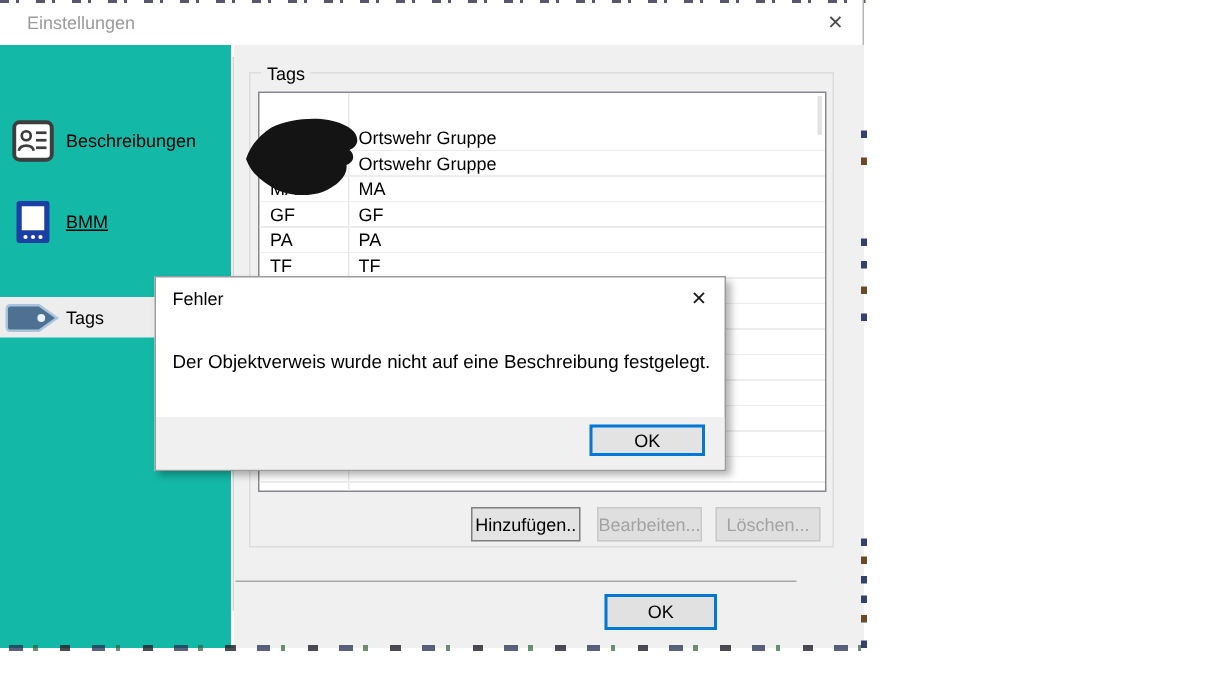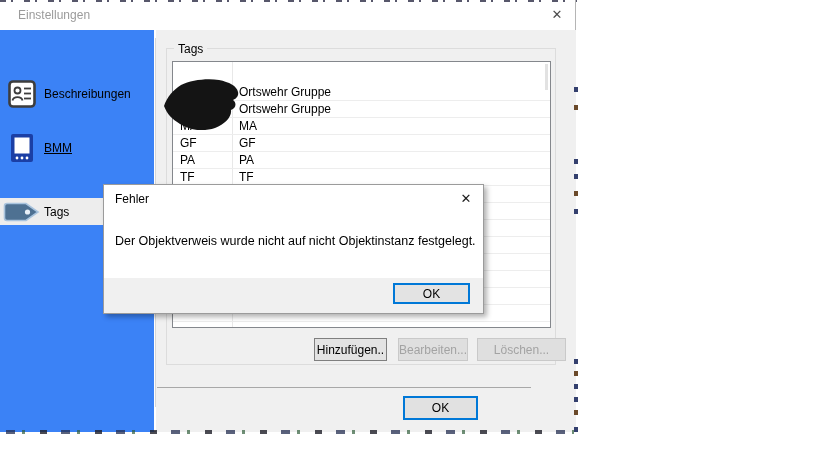--- a/index.html
+++ b/index.html
@@ -7,21 +7,21 @@
   .canvas { position:relative; width:819px; height:460px; background:#fff; overflow:hidden; }
 
   
   .main-window { position:absolute; left:0; top:0; width:576px; height:432px;
     background:#fff; border-right:1px solid #b5b5b5; border-bottom:1px solid #ababab; }
   .titlebar-title { position:absolute; left:18px; top:8px; font-size:12px; color:#9b9b9b; }
   .win-close { position:absolute; left:545px; top:5px; width:24px; height:20px;
     font-size:13px; color:#4d4d4d; text-align:center; line-height:20px; cursor:default; }
 
   
-  .sidebar { position:absolute; left:0; top:30px; width:154px; height:402px; background:#3b82f6; }
+  .sidebar { position:absolute; left:0; top:30px; width:154px; height:402px; background:#14b8a6; }
   .side-sep { position:absolute; left:155px; top:38px; width:1px; height:369px; background:#d6d6d6; }
   .side-item { position:absolute; left:0; width:154px; display:flex; align-items:center; font-size:12px; color:#000; }
   .side-item .icon-box { flex:0 0 44px; display:flex; justify-content:flex-start; }
   .item-besch { top:46px; height:36px; }
   .item-bmm  { top:100px; height:36px;text-decoration:underline; }
   .item-tags { top:168px; height:27px; background:#ededed; }
   .item-besch .icon-box { padding-left:8px; }
   .item-bmm  .icon-box { padding-left:10px; }
   .item-tags .icon-box { padding-left:2px; }
 
@@ -45,21 +45,21 @@
   .tt-scrollthumb { position:absolute; right:2px; top:2px; width:3px; height:26px; background:#e2e2e2; }
 
   .redaction { position:absolute; left:163px; top:77px; width:78px; height:55px; z-index:5; filter:blur(0.4px); }
 
   
   .btn { position:absolute; font-size:12px; color:#000; background:#e3e3e3;
     border:1px solid #7f7f7f; text-align:center; display:flex; align-items:center; justify-content:center; }
   .btn.disabled { background:#dfdfdf; border-color:#c9c9c9; color:#a3a3a3; }
   .btn-add  { left:314px; top:338px; width:73px; height:23px; }
   .btn-edit { left:398px; top:338px; width:70px; height:23px; }
-  .btn-del  { left:477px; top:338px; width:89px; height:23px; }
+  .btn-del  { left:477px; top:338px; width:70px; height:23px; }
   .footer-sep { position:absolute; left:157px; top:387px; width:374px; height:1px; background:#a8a8a8; }
   .btn-ok-main { left:403px; top:396px; width:75px; height:24px; border:2px solid #0078d7; background:#e1e1e1; }
   .btn-cancel  { left:488px; top:397px; width:69px; height:23px; }
 
   
   .error-dialog { position:absolute; left:103px; top:184px; width:381px; height:130px;
     background:#fff; border:1px solid #9b9b9b; box-shadow:3px 3px 5px rgba(0,0,0,0.3); z-index:10; }
   .ed-title { position:absolute; left:11px; top:7px; font-size:12px; color:#000; }
   .ed-close { position:absolute; right:6px; top:5px; width:22px; height:18px;
     font-size:13px; color:#1a1a1a; text-align:center; line-height:18px; }
@@ -173,21 +173,21 @@
     <div class="btn btn-edit disabled">Bearbeiten...</div>
     <div class="btn btn-del disabled">Löschen...</div>
 
     <div class="footer-sep"></div>
     <div class="btn btn-ok-main">OK</div>
   </div>
 
   <div class="error-dialog">
     <div class="ed-title">Fehler</div>
     <div class="ed-close">✕</div>
-    <div class="ed-msg">Der Objektverweis wurde nicht auf nicht Objektinstanz festgelegt.</div>
+    <div class="ed-msg">Der Objektverweis wurde nicht auf eine Beschreibung festgelegt.</div>
     <div class="ed-footer">
       <div class="ed-ok">OK</div>
     </div>
   </div>
 
   <div class="top-artifact"></div>
   <div class="bottom-artifact"></div>
   <div class="edge-dot" style="top:87px"></div>
   <div class="edge-dot o" style="top:105px"></div>
   <div class="edge-dot" style="top:159px"></div>

